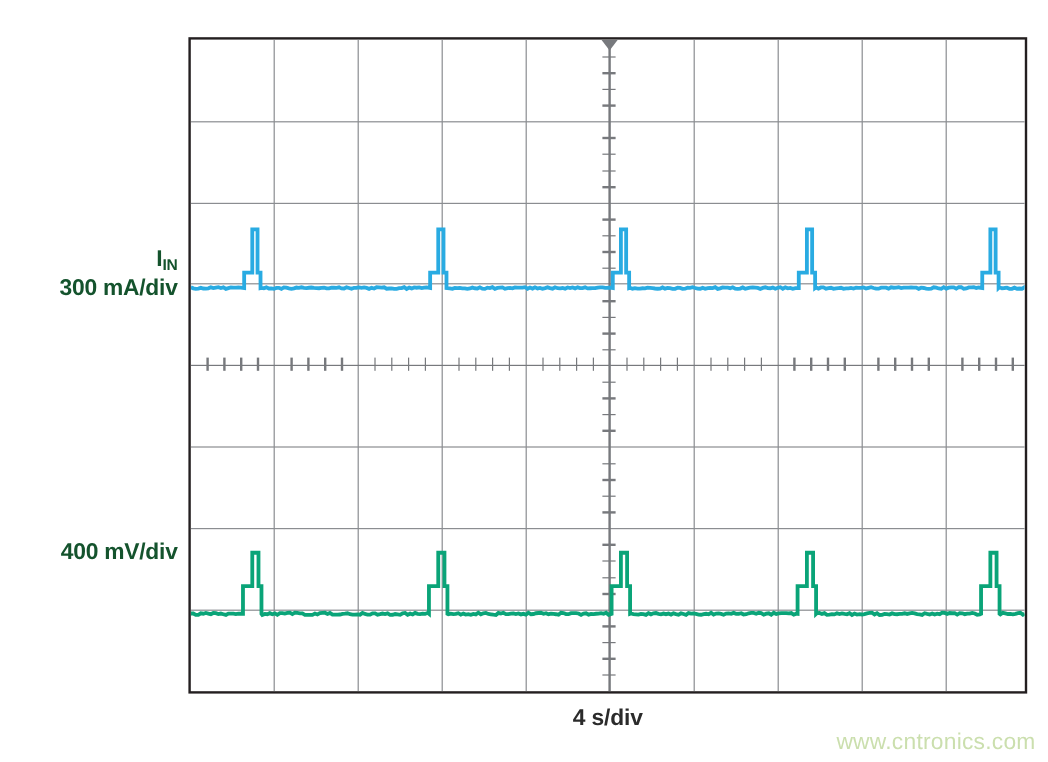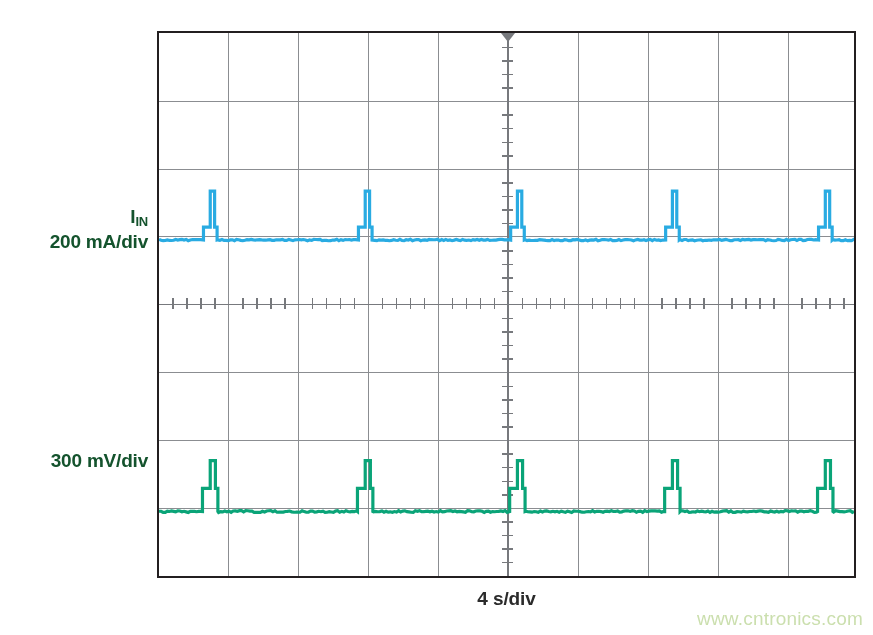--- a/index.html
+++ b/index.html
@@ -139,25 +139,25 @@
     color: #cbdfae;
     letter-spacing: 0.2px;
     font-family: "Liberation Sans", sans-serif;
   }
 </style>
 </head>
 <body>
 
 <div class="axis-label" id="label-iin">
   <div><span>I</span><sub>IN</sub></div>
-  <div>200 mA/div</div>
+  <div>300 mA/div</div>
 </div>
 
 <div class="axis-label" id="label-vpth">
-  <div>300 mV/div</div>
+  <div>400 mV/div</div>
 </div>
 
 <div id="plot">
   <div id="grid-inner">
 
     <div class="gridline-v" style="left:69.4px"></div>
     <div class="gridline-v" style="left:139.3px"></div>
     <div class="gridline-v" style="left:209.2px"></div>
     <div class="gridline-v" style="left:279.1px"></div>
     <div class="gridline-v" style="left:418.9px"></div>

